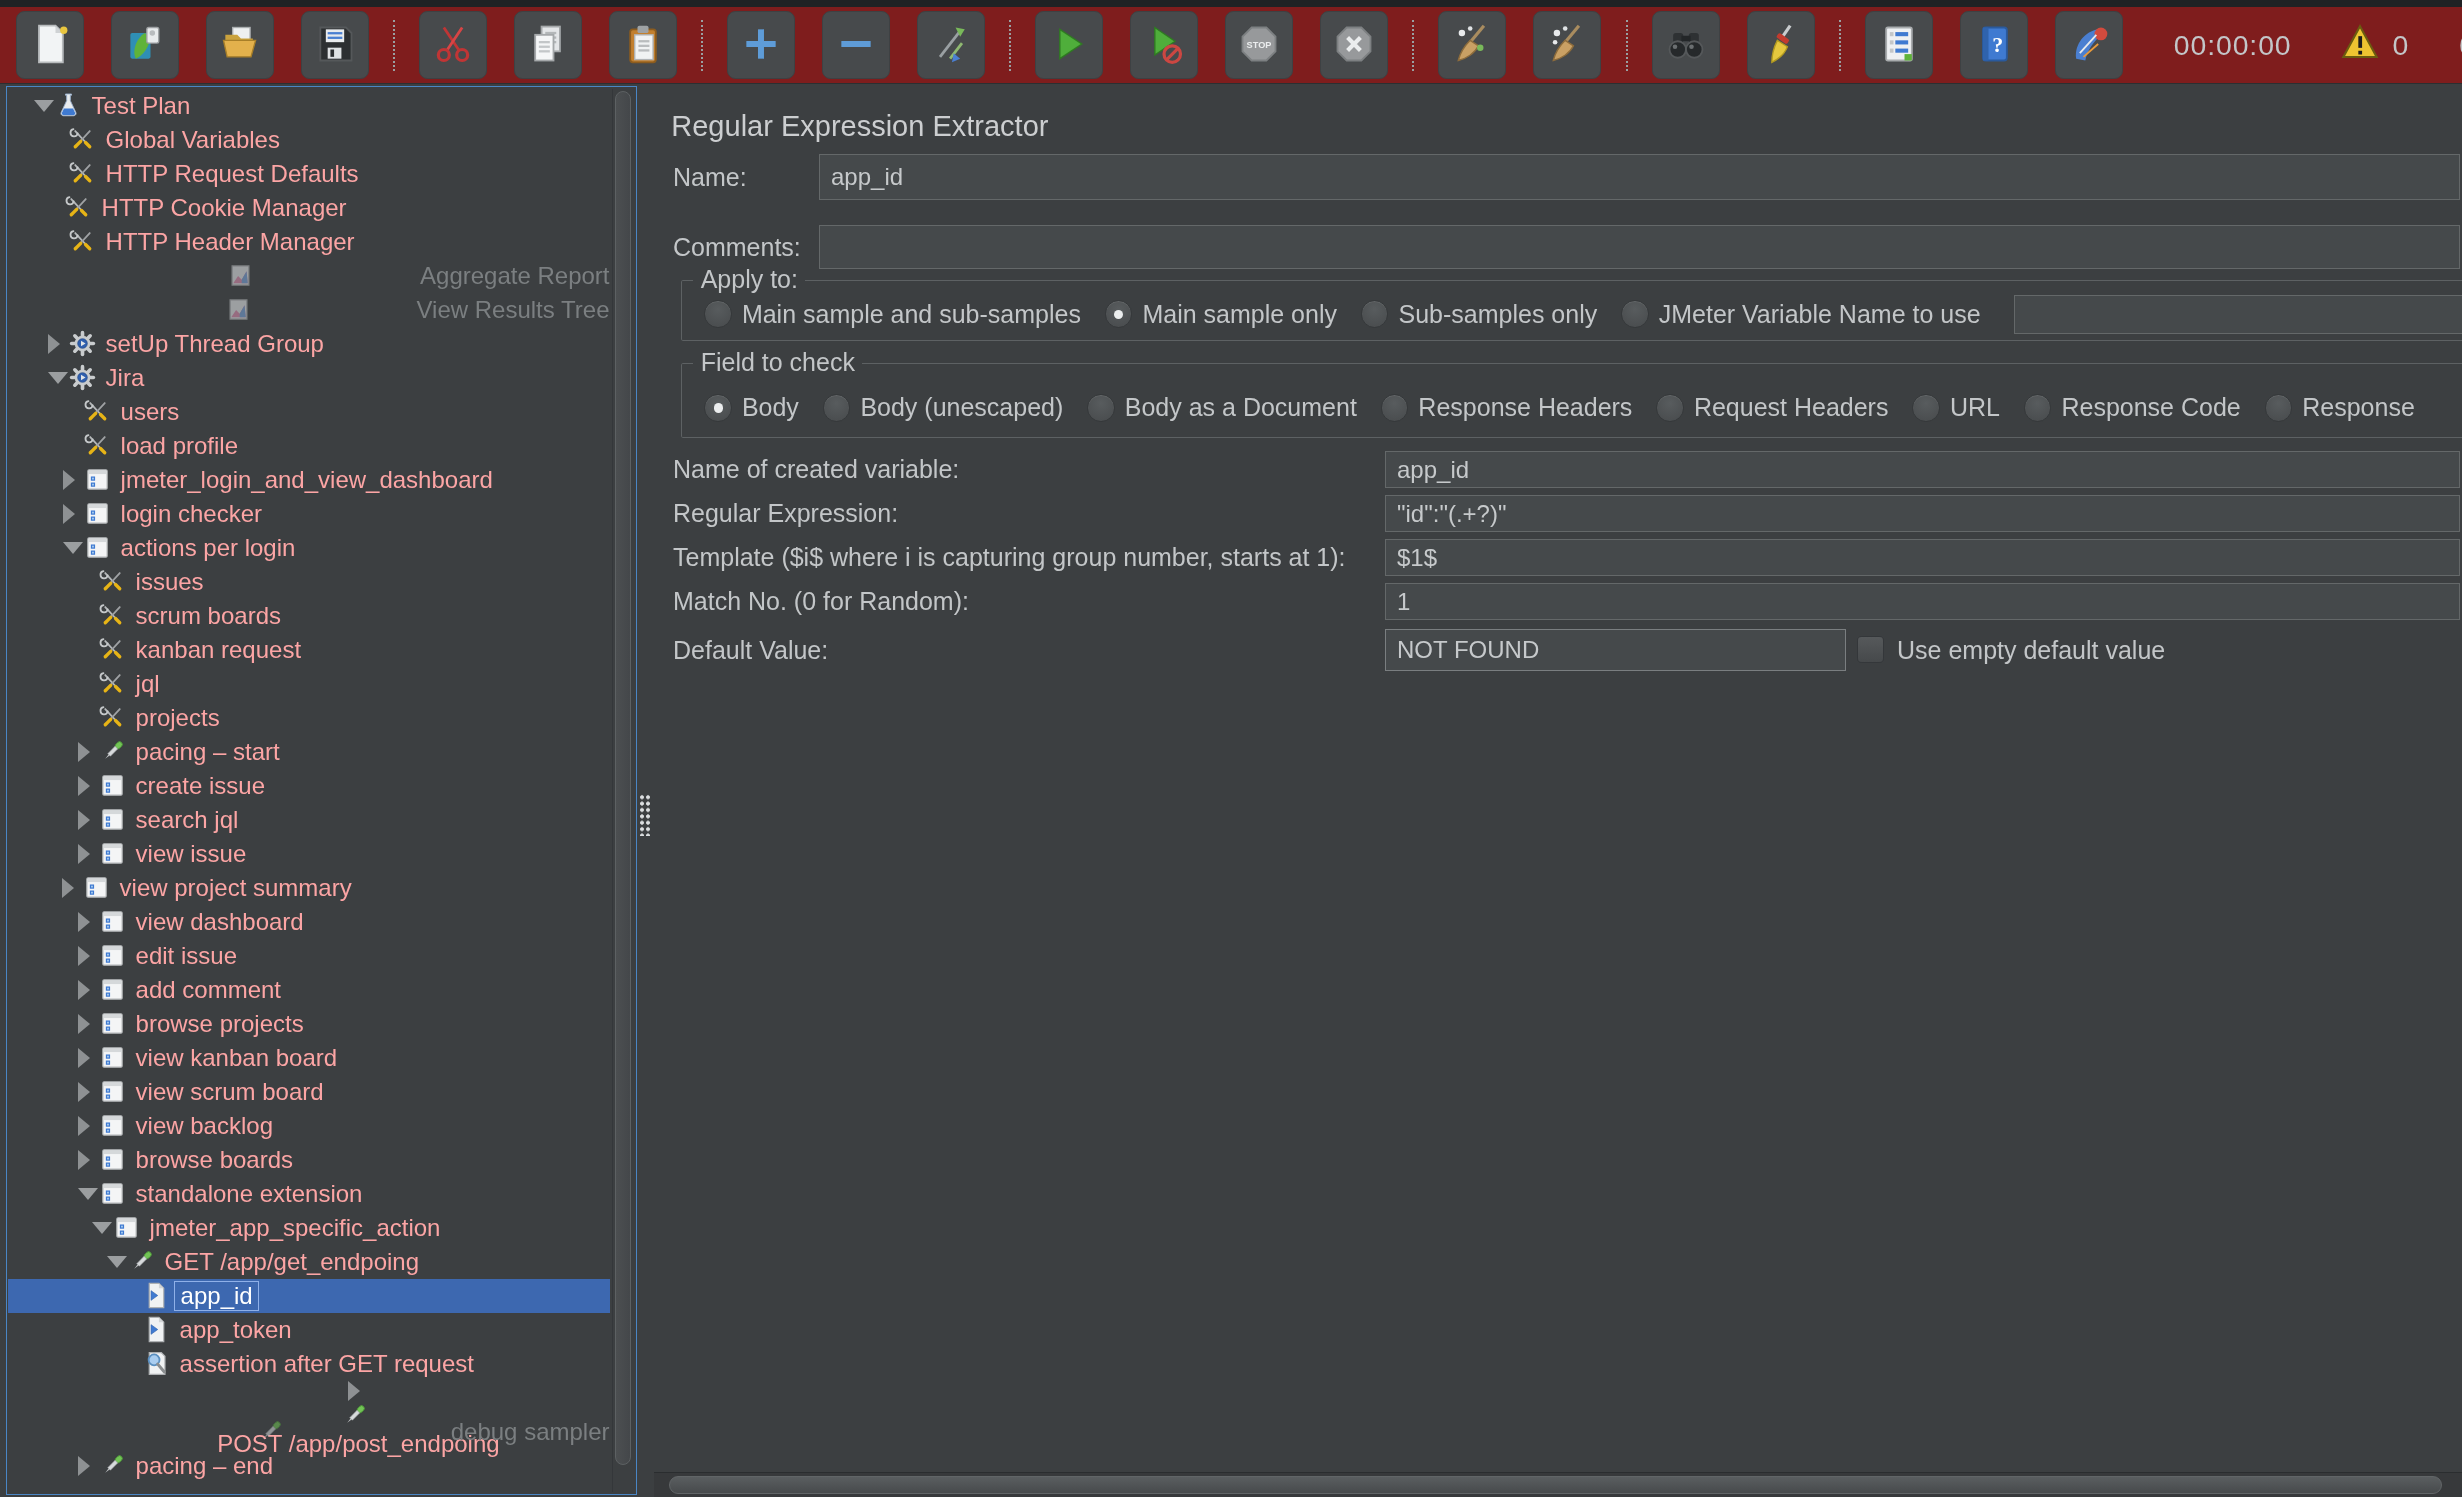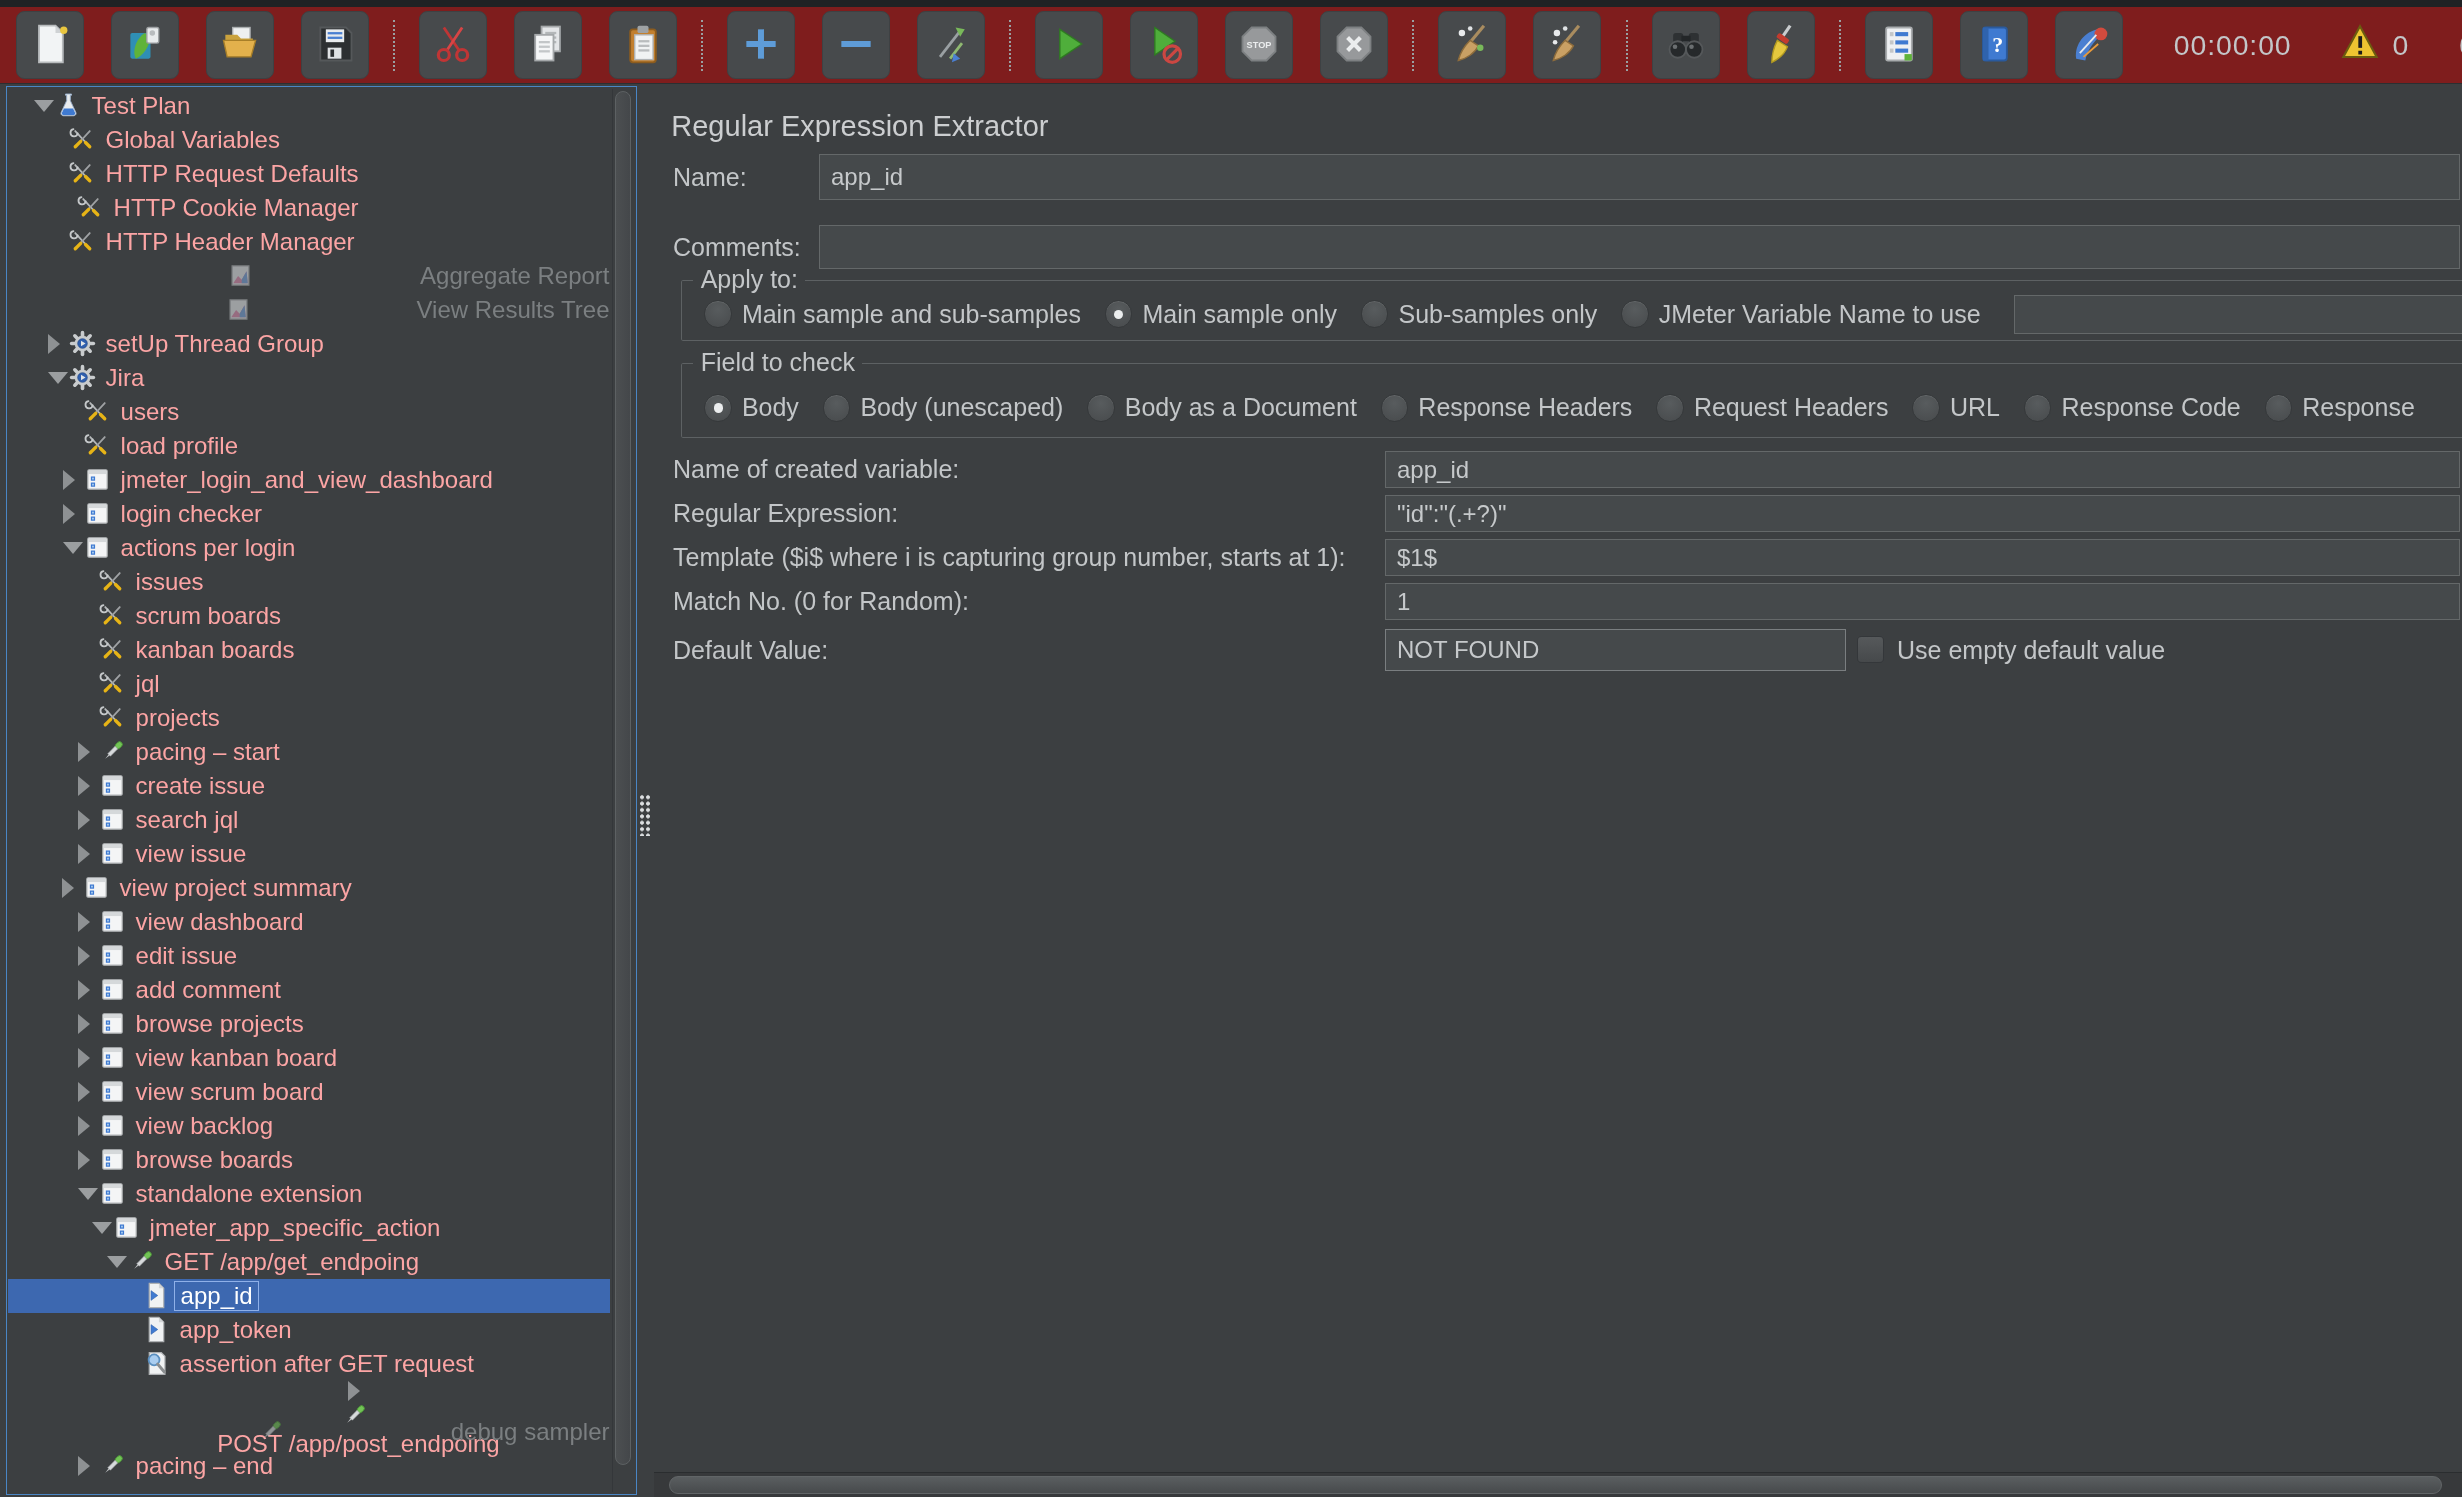--- a/index.html
+++ b/index.html
@@ -312,21 +312,21 @@
               <g stroke-linecap="round">
                 <line x1="12" y1="10" x2="36" y2="36" stroke="#b5b8ba" stroke-width="3"></line>
                 <path d="M9 7a6 6 0 107 7" fill="none" stroke="#c5c8ca" stroke-width="3"></path>
                 <line x1="36" y1="10" x2="12" y2="36" stroke="#9fa2a4" stroke-width="3"></line>
                 <line x1="12" y1="36" x2="21" y2="27" stroke="#e7b416" stroke-width="5.5"></line>
                 <line x1="36" y1="36" x2="29" y2="29" stroke="#e7b416" stroke-width="5.5"></line>
               </g>
             </svg></span>
           <span>HTTP Request Defaults</span>
         </div>
-        <div class="tree-row" style="padding-left: 48px;">
+        <div class="tree-row" style="padding-left: 36px;">
           <span class="exp "></span>
           <span class="t-icon"><svg viewBox="0 0 48 48">
               <g stroke-linecap="round">
                 <line x1="12" y1="10" x2="36" y2="36" stroke="#b5b8ba" stroke-width="3"></line>
                 <path d="M9 7a6 6 0 107 7" fill="none" stroke="#c5c8ca" stroke-width="3"></path>
                 <line x1="36" y1="10" x2="12" y2="36" stroke="#9fa2a4" stroke-width="3"></line>
                 <line x1="12" y1="36" x2="21" y2="27" stroke="#e7b416" stroke-width="5.5"></line>
                 <line x1="36" y1="36" x2="29" y2="29" stroke="#e7b416" stroke-width="5.5"></line>
               </g>
             </svg></span>
@@ -493,21 +493,21 @@
           <span class="exp "></span>
           <span class="t-icon"><svg viewBox="0 0 48 48">
               <g stroke-linecap="round">
                 <line x1="12" y1="10" x2="36" y2="36" stroke="#b5b8ba" stroke-width="3"></line>
                 <path d="M9 7a6 6 0 107 7" fill="none" stroke="#c5c8ca" stroke-width="3"></path>
                 <line x1="36" y1="10" x2="12" y2="36" stroke="#9fa2a4" stroke-width="3"></line>
                 <line x1="12" y1="36" x2="21" y2="27" stroke="#e7b416" stroke-width="5.5"></line>
                 <line x1="36" y1="36" x2="29" y2="29" stroke="#e7b416" stroke-width="5.5"></line>
               </g>
             </svg></span>
-          <span>kanban boards</span>
+          <span>kanban request</span>
         </div>
         <div class="tree-row" style="padding-left: 70px;">
           <span class="exp "></span>
           <span class="t-icon"><svg viewBox="0 0 48 48">
               <g stroke-linecap="round">
                 <line x1="12" y1="10" x2="36" y2="36" stroke="#b5b8ba" stroke-width="3"></line>
                 <path d="M9 7a6 6 0 107 7" fill="none" stroke="#c5c8ca" stroke-width="3"></path>
                 <line x1="36" y1="10" x2="12" y2="36" stroke="#9fa2a4" stroke-width="3"></line>
                 <line x1="12" y1="36" x2="21" y2="27" stroke="#e7b416" stroke-width="5.5"></line>
                 <line x1="36" y1="36" x2="29" y2="29" stroke="#e7b416" stroke-width="5.5"></line>

